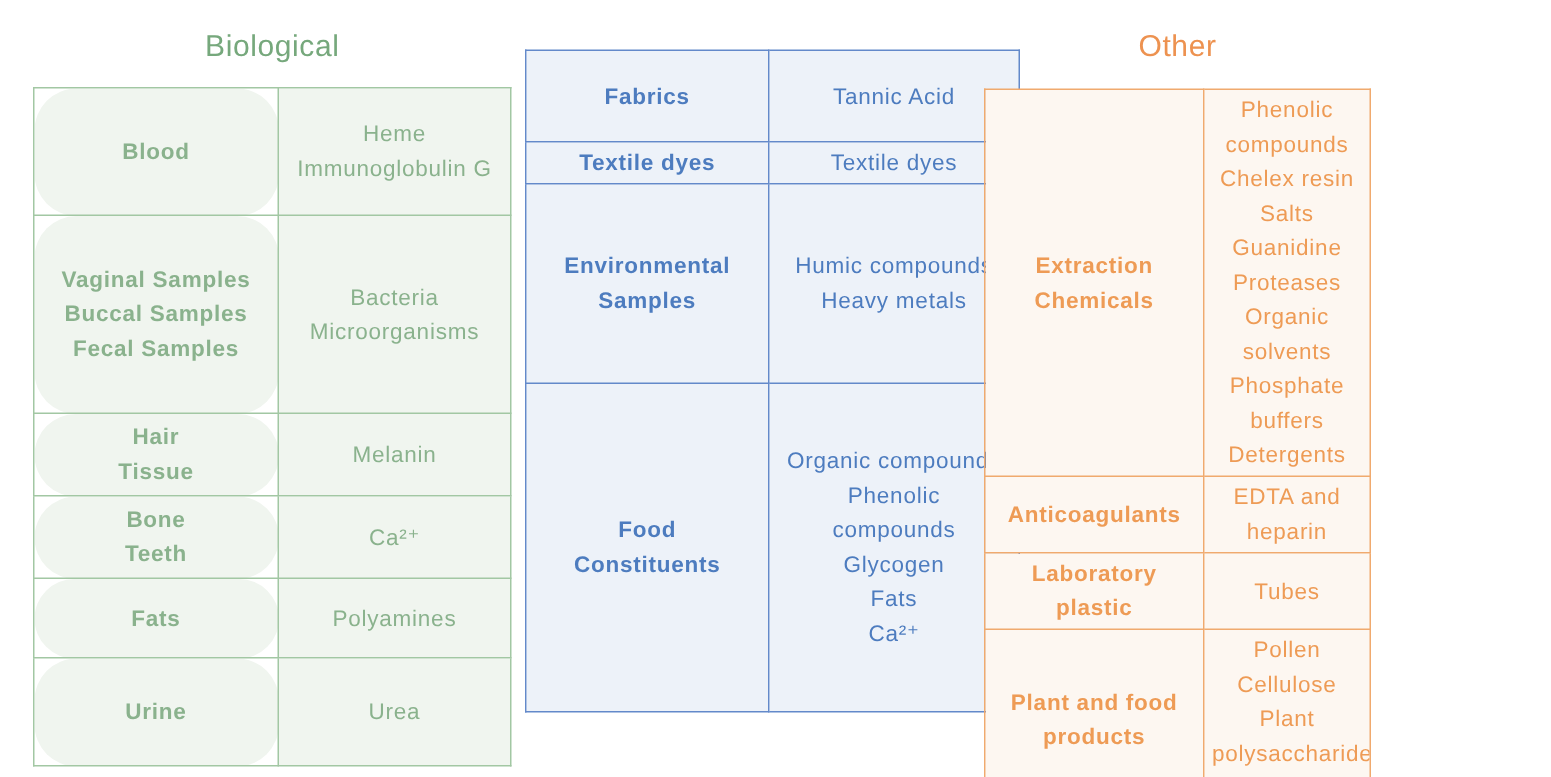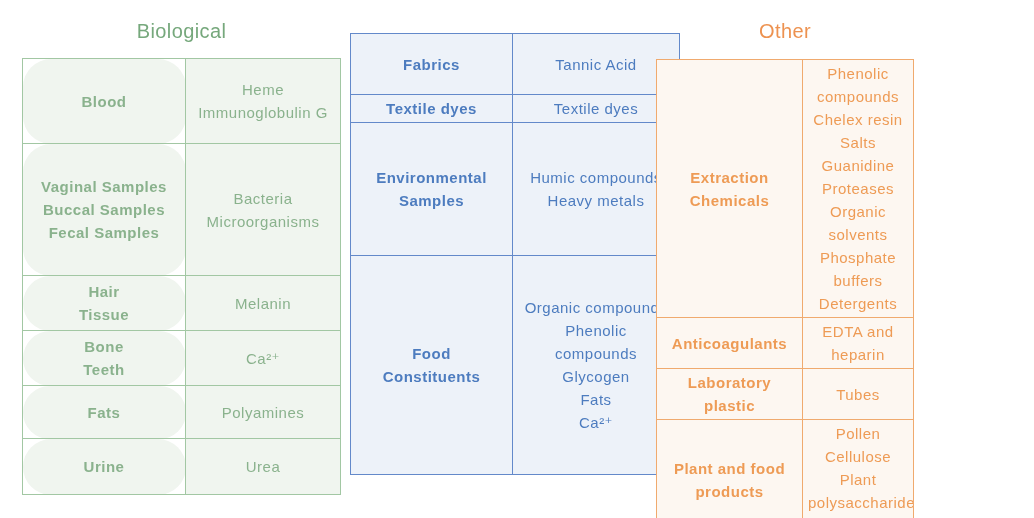--- a/index.html
+++ b/index.html
@@ -44,21 +44,21 @@
 
   
   .panel-biological { left: 22px; top: 18px; width: 319px; }
   .panel-biological table { margin-top: 14px; }
   .panel-biological td:first-child { width: 152px; border-radius: 28px; }
   .panel-biological tr:nth-child(1) { height: 85px; }
   .panel-biological tr:nth-child(2) { height: 132px; }
   .panel-biological tr:nth-child(3) { height: 55px; padding-left: 20px; }
   .panel-biological tr:nth-child(4) { height: 55px; }
   .panel-biological tr:nth-child(5) { height: 53px; }
-  .panel-biological tr:nth-child(6) { height: 56px; }
+  .panel-biological tr:nth-child(6) { height: 72px; }
 
   
   .panel-substrate { left: 350px; top: 18px; width: 330px; }
   .panel-substrate table { margin-top: 15px; }
   .panel-substrate td:first-child { width: 151px; }
   .panel-substrate tr:nth-child(1) { height: 61px; }
   .panel-substrate tr:nth-child(2) { height: 23px; }
   .panel-substrate tr:nth-child(3) { height: 133px; }
   .panel-substrate tr:nth-child(4) { height: 219px; }
 

